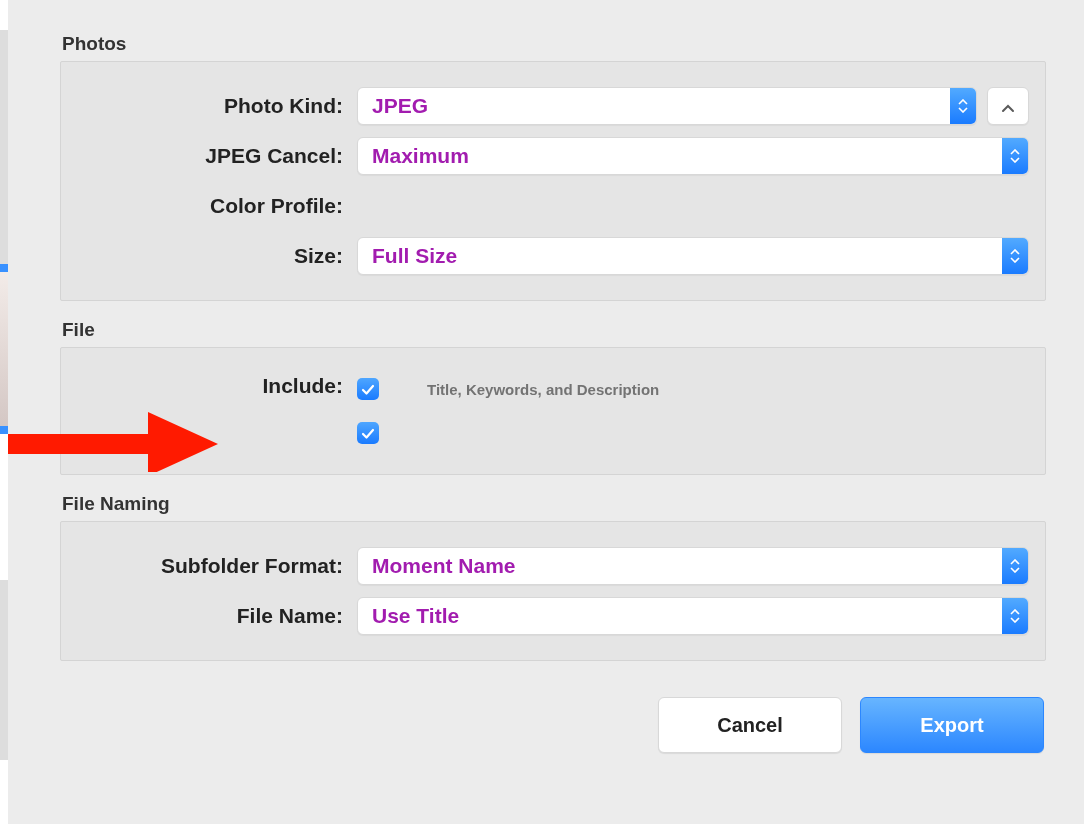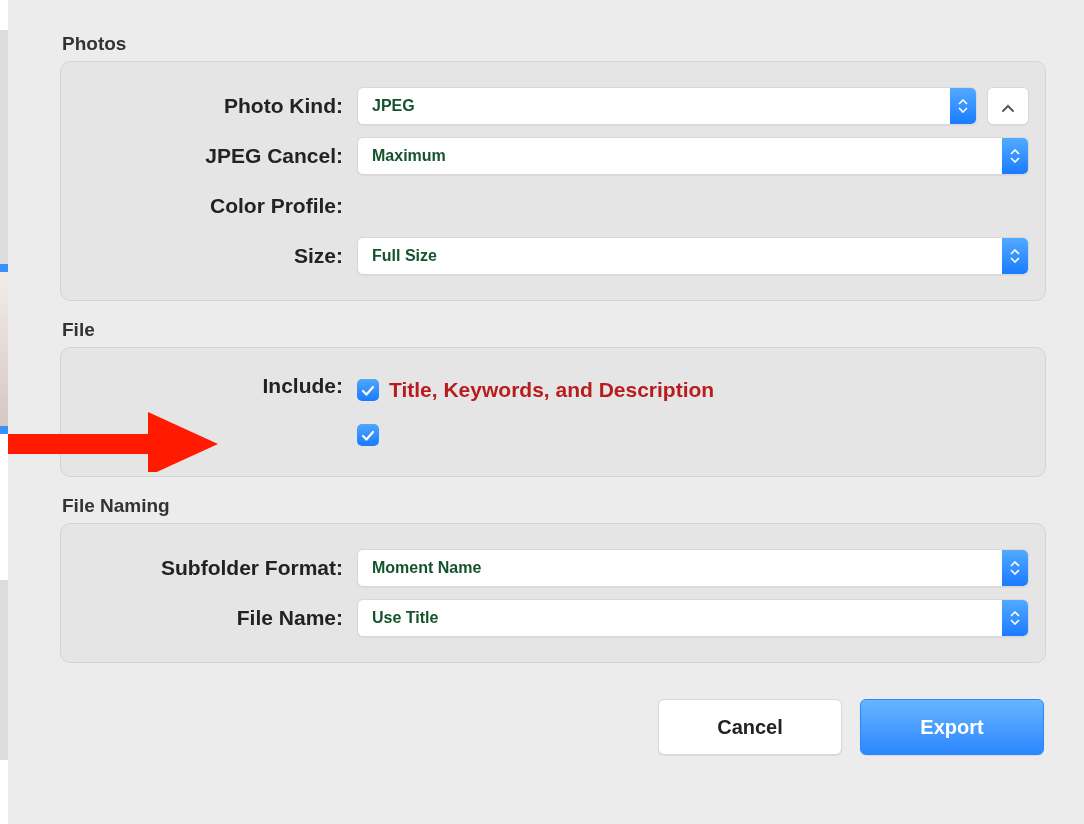--- a/index.html
+++ b/index.html
@@ -30,21 +30,21 @@
     }
     .section-title {
       font-size: 19px;
       color: #333;
       margin-bottom: 6px;
       padding-left: 2px;
     }
     .section-body {
       background: #e5e5e5;
       border: 1px solid #d4d4d4;
-      border-radius: 10px;
+      border-radius: 2px;
       padding: 14px 16px;
     }
     .form-row {
       display: flex;
       align-items: center;
       margin: 10px 0;
       min-height: 40px;
     }
     .form-label {
       width: 280px;
@@ -66,22 +66,22 @@
       border-radius: 6px;
       height: 38px;
       display: flex;
       align-items: center;
       position: relative;
       overflow: hidden;
       box-shadow: 0 1px 1px rgba(0,0,0,0.05);
     }
     .select-text {
       padding: 0 14px;
-      font-size: 16px;
-      color: #14532d;
+      font-size: 21px;
+      color: #a21caf;
       flex: 1;
     }
     .select-caps {
       width: 26px;
       height: 100%;
       background: linear-gradient(to bottom, #52aaff, #1a7bff);
       display: flex;
       flex-direction: column;
       align-items: center;
       justify-content: center;
@@ -120,22 +120,23 @@
       display: flex;
       align-items: center;
       justify-content: center;
       flex-shrink: 0;
     }
     .checkbox svg {
       width: 14px;
       height: 12px;
     }
     .checkbox-label {
-      font-size: 21px;
-      color: #b91c1c;
+      font-size: 15px;
+      color: #737373;
+      margin-left: 38px;
     }
     .button-row {
       display: flex;
       justify-content: flex-end;
       gap: 18px;
       margin-top: 36px;
       padding-right: 2px;
     }
     .btn {
       min-width: 184px;

